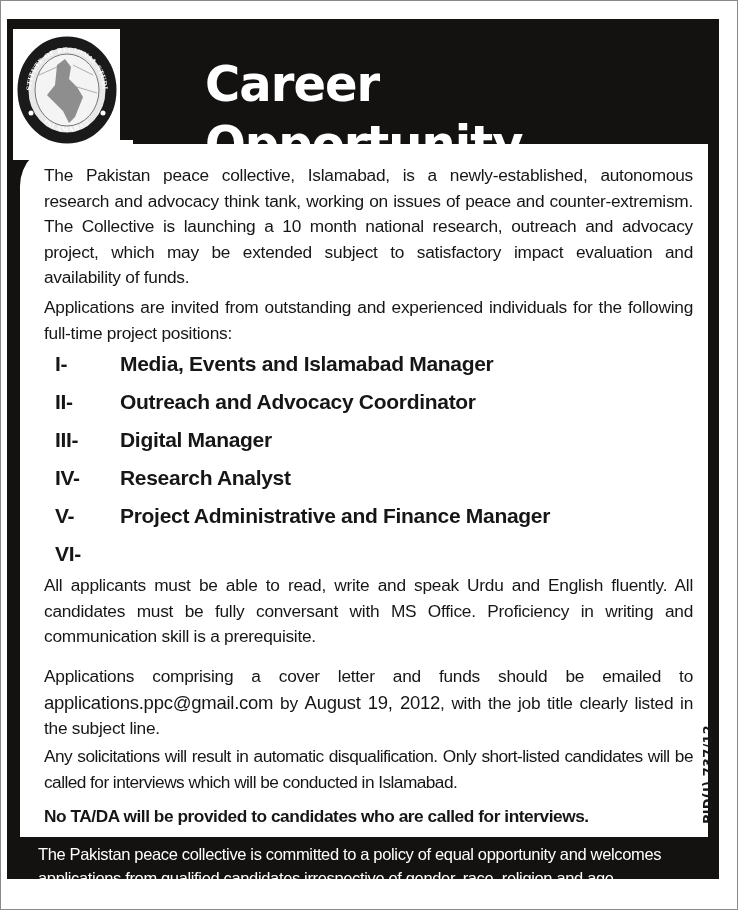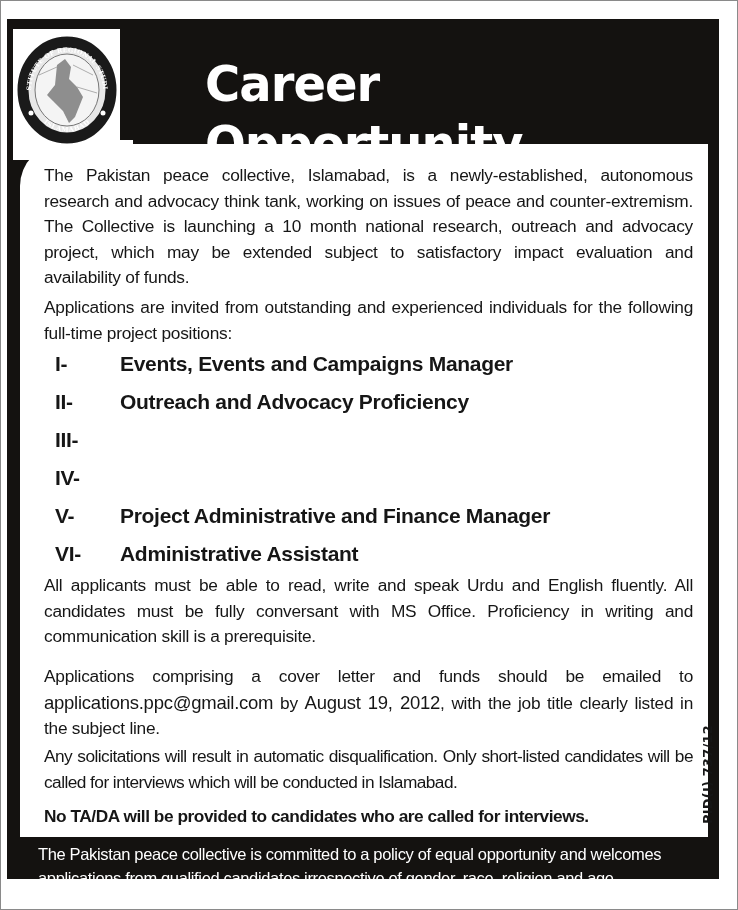--- a/index.html
+++ b/index.html
@@ -100,39 +100,40 @@
 <div class="text p1">
   <p>The Pakistan peace collective, Islamabad, is a newly-established, autonomous research and advocacy think tank, working on issues of peace and counter-extremism. The Collective is launching a 10 month national research, outreach and advocacy project, which may be extended subject to satisfactory impact evaluation and availability of funds.</p>
 </div>
 <div class="text p2">
   <p>Applications are invited from outstanding and experienced individuals for the following full-time project positions:</p>
 </div>
 
 <div class="positions">
   <div class="pos-row">
     <span class="pos-num">I-</span>
-    <span>Events, Events and Campaigns Manager</span>
+    <span>Media, Events and Islamabad Manager</span>
   </div>
   <div class="pos-row">
     <span class="pos-num">II-</span>
-    <span>Outreach and Advocacy Proficiency</span>
+    <span>Outreach and Advocacy Coordinator</span>
   </div>
   <div class="pos-row">
     <span class="pos-num">III-</span>
+    <span>Digital Manager</span>
   </div>
   <div class="pos-row">
     <span class="pos-num">IV-</span>
+    <span>Research Analyst</span>
   </div>
   <div class="pos-row">
     <span class="pos-num">V-</span>
     <span>Project Administrative and Finance Manager</span>
   </div>
   <div class="pos-row">
     <span class="pos-num">VI-</span>
-    <span>Administrative Assistant</span>
   </div>
 </div>
 
 <div class="text p3">
   <p>All applicants must be able to read, write and speak Urdu and English fluently. All candidates must be fully conversant with MS Office. Proficiency in writing and communication skill is a prerequisite.</p>
 </div>
 
 <div class="text p4">
   <p><span>Applications comprising a cover letter and funds should be emailed to </span><span class="bold">applications.ppc@gmail.com</span><span> by </span><span class="bold">August 19, 2012</span><span>, with the job title clearly listed in the subject line.</span></p>
 </div>

